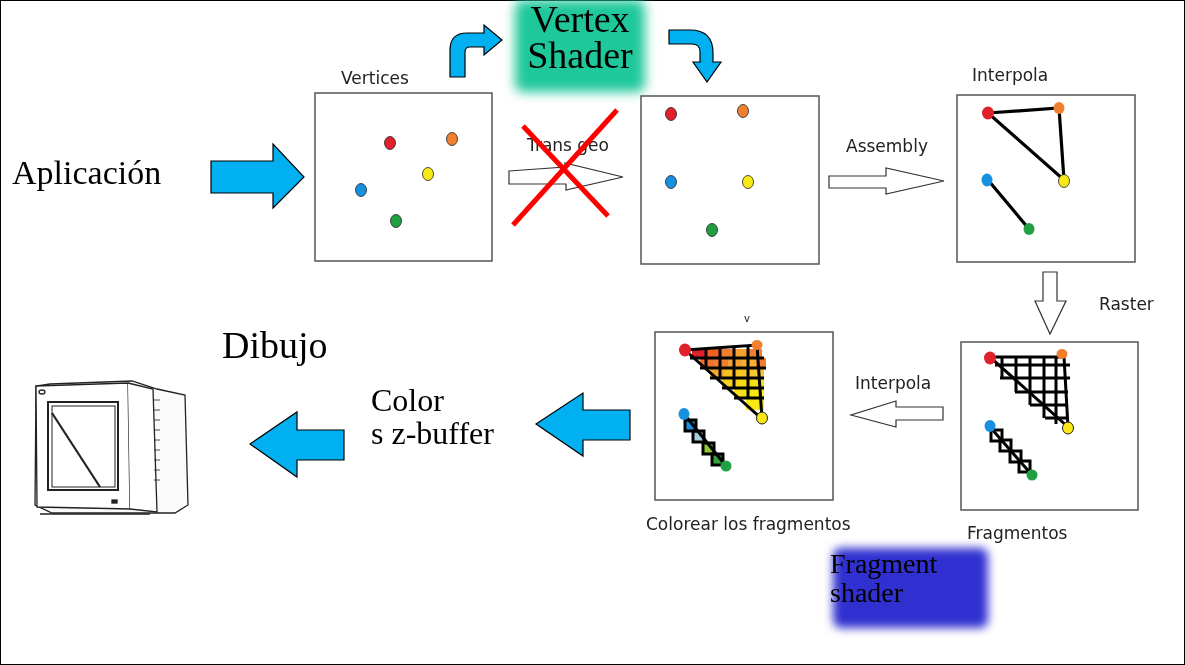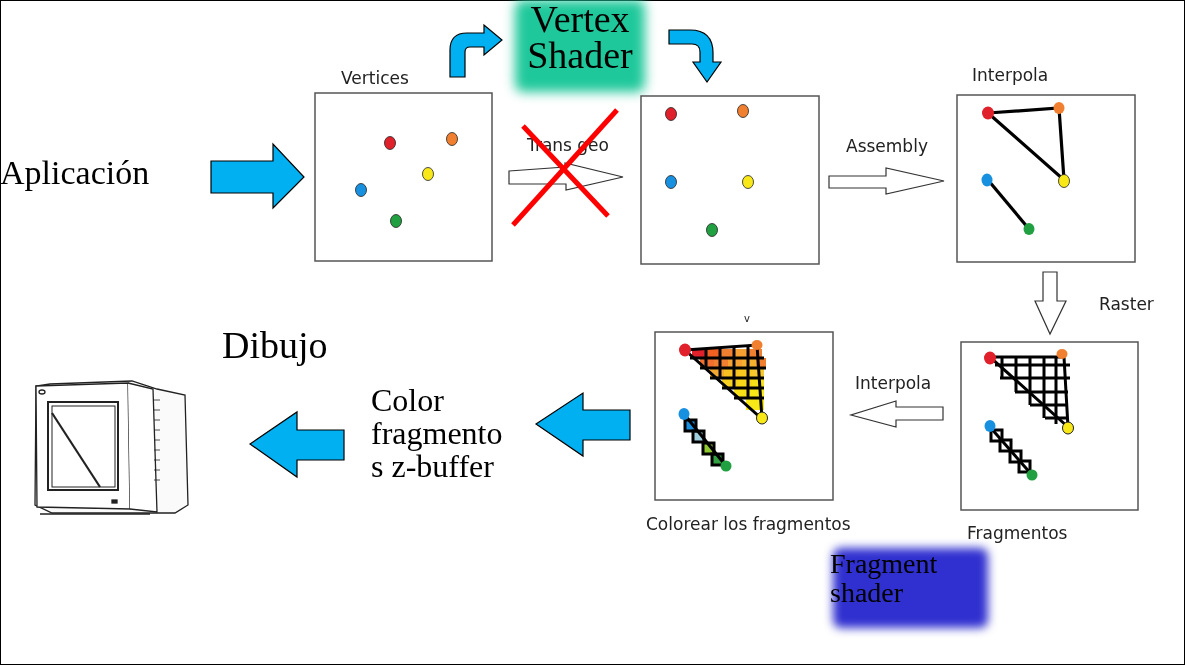--- a/index.html
+++ b/index.html
@@ -12,21 +12,21 @@
   .glow-blue{position:absolute;left:833px;top:548px;width:155px;height:80px;background:#3030d0;filter:blur(5px);border-radius:8px;}
 </style>
 </head>
 <body>
 
 <div class="frame"></div>
 
 <div class="glow-green"></div>
 <div class="glow-blue"></div>
 
-<div class="serif" style="left:0;top:156px;font-size:34px;text-align:center;">Aplicación</div>
+<div class="serif" style="left:12px;top:156px;font-size:34px;text-align:center;">Aplicación</div>
 
 <div class="sans" style="left:341px;top:70px;">Vertices</div>
 
 <div class="serif" style="left:520px;top:0px;font-size:38px;text-align:center;width:120px;">
   <div>Vertex</div>
   <div style="margin-top:-2px;">Shader</div>
 </div>
 
 <div class="sans" style="left:527px;top:137px;">Trans geo</div>
 
@@ -40,21 +40,20 @@
 
 <div class="sans" style="left:855px;top:375px;">Interpola</div>
 
 <div class="sans" style="left:646px;top:516px;">Colorear los fragmentos</div>
 <div class="sans" style="left:744px;top:314px;font-size:10px;">v</div>
 
 <div class="serif" style="left:222px;top:326px;font-size:38px;">Dibujo</div>
 
 <div class="serif" style="left:371px;top:384px;font-size:32px;line-height:1.03;">
   <div>Color</div>
-  <div>fragmento</div>
   <div>s z-buffer</div>
 </div>
 
 <div class="serif" style="left:830px;top:550px;font-size:28px;line-height:1.02;">
   <div>Fragment</div>
   <div>shader</div>
 </div>
 
 <svg class="layer" width="1185" height="665" viewBox="0 0 1185 665">
   <defs>

